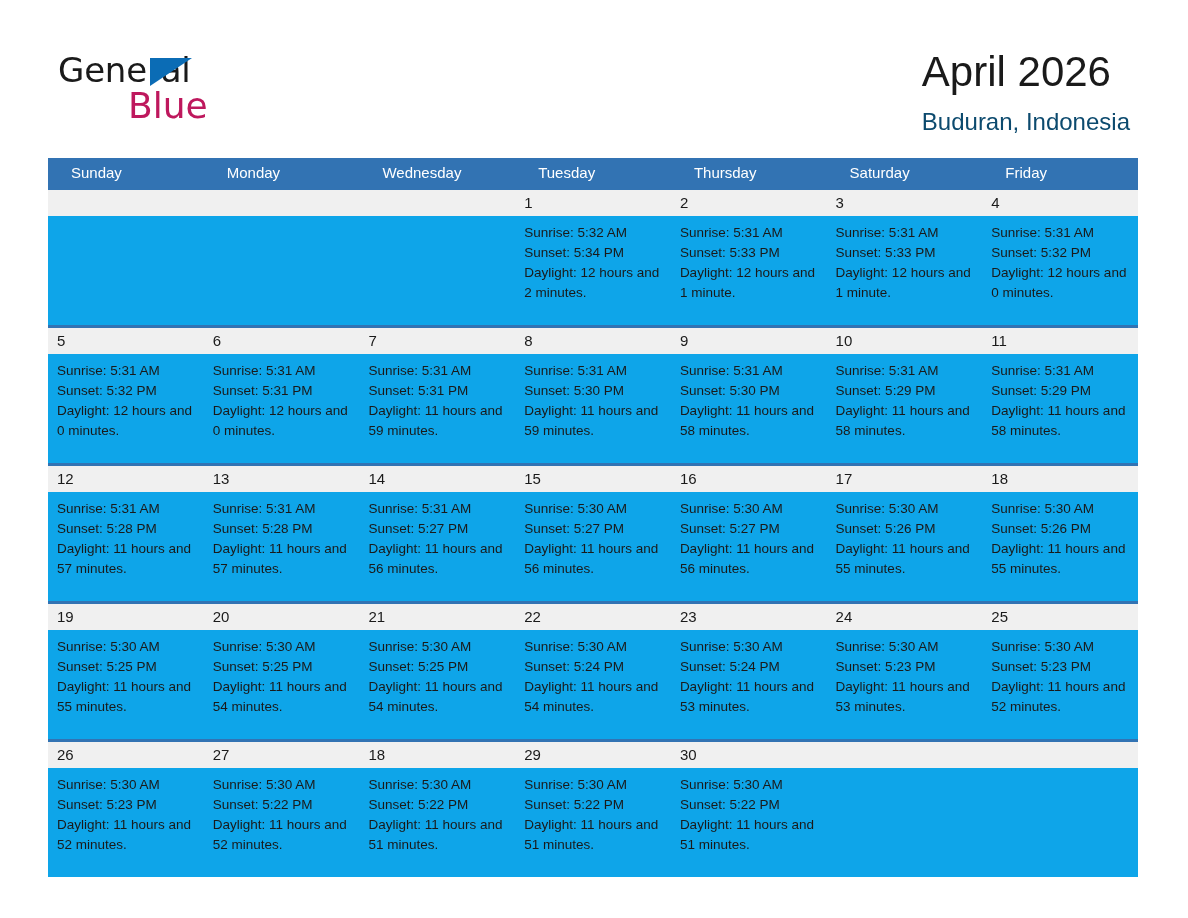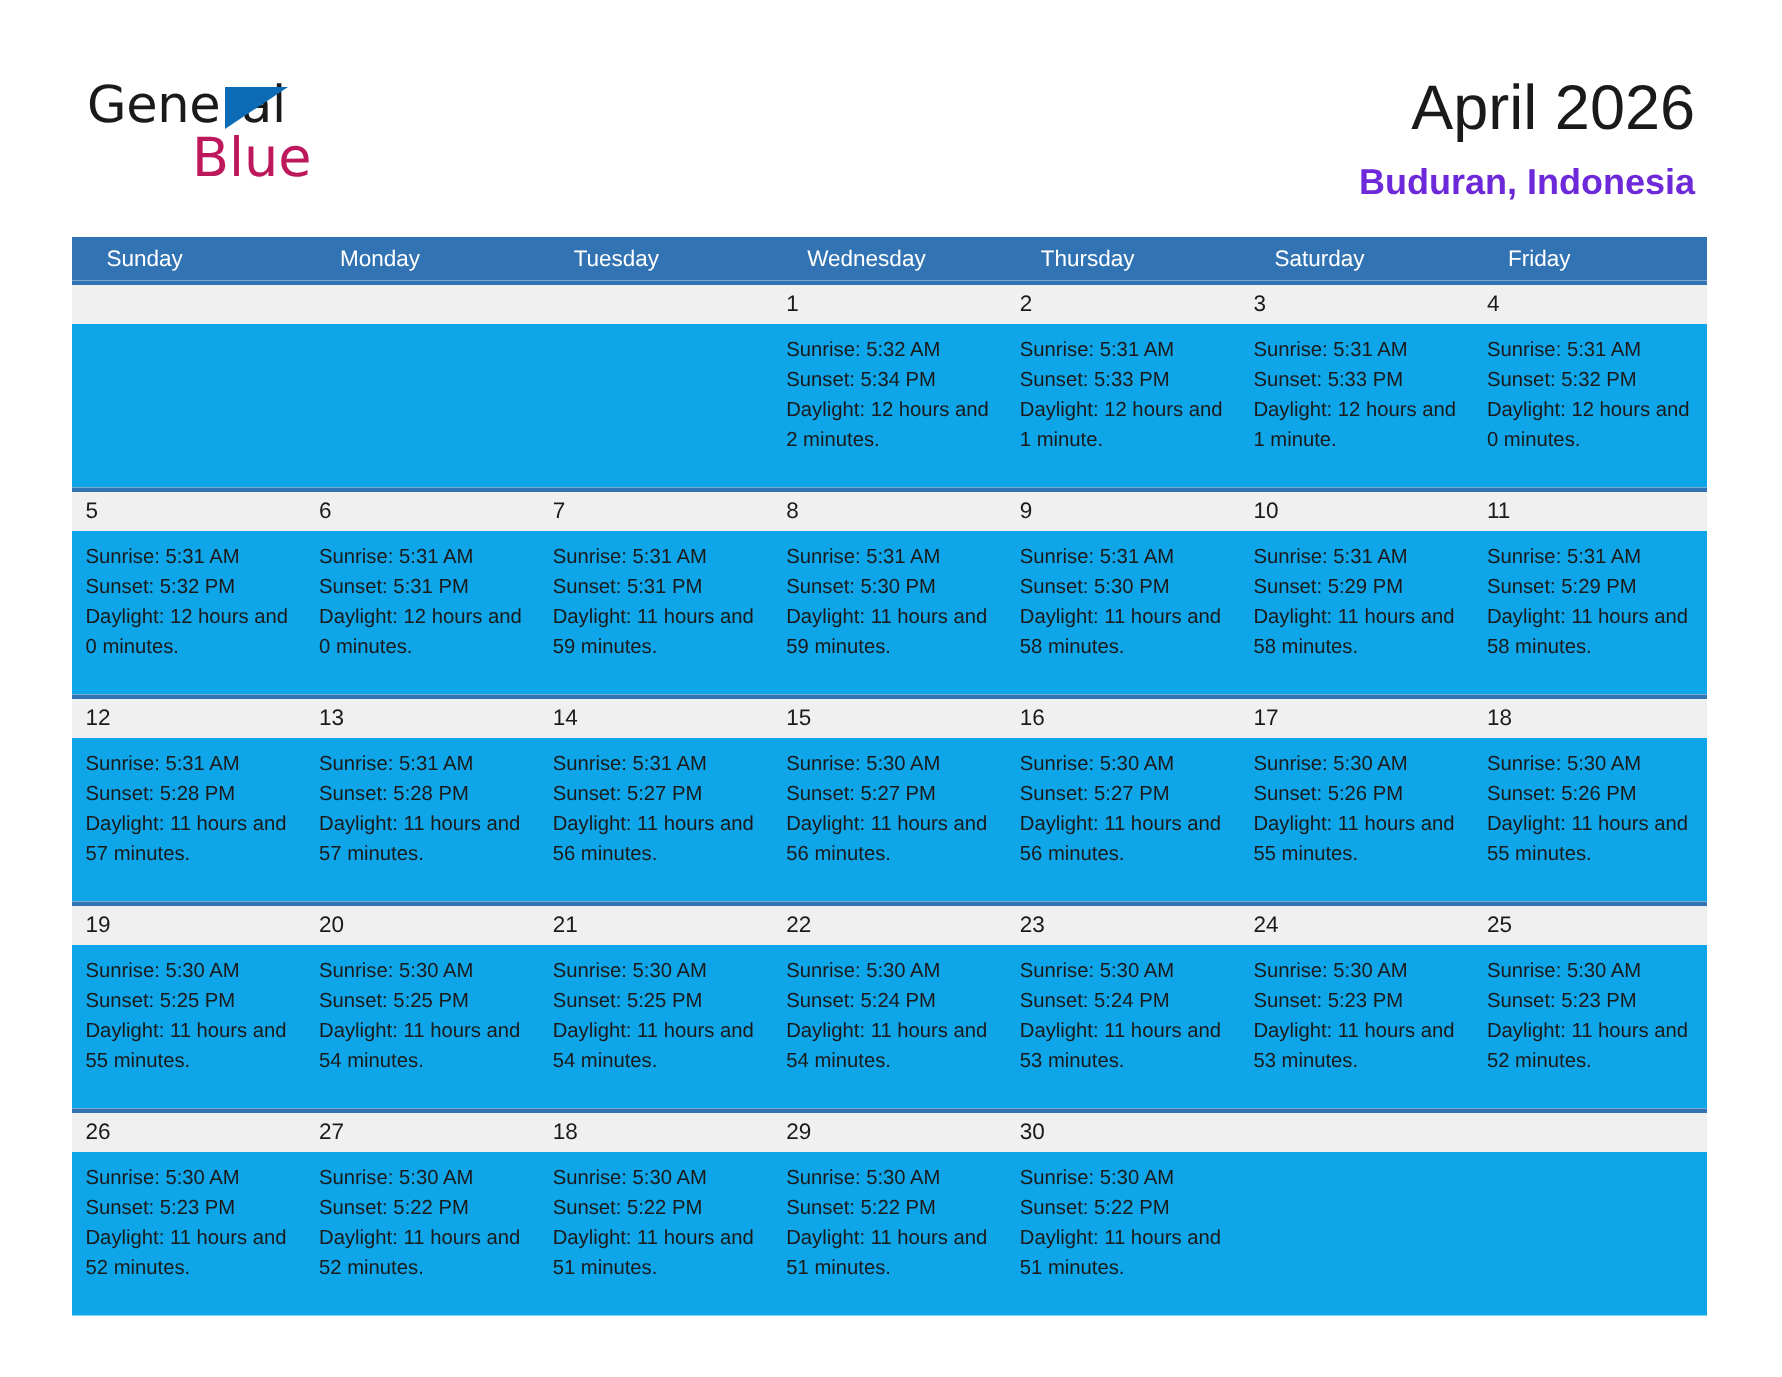--- a/index.html
+++ b/index.html
@@ -67,35 +67,33 @@
   .logo-blue {
     font-size: 36px;
     color: #be185d;
     font-family: "DejaVu Sans", sans-serif;
   }
 
   .title-block {
     position: absolute;
     right: 58px;
     top: 46px;
-    text-align: right;
   }
   .cal-title {
     font-size: 42px;
     color: #1a1a1a;
     line-height: 52px;
     white-space: nowrap;
   }
   .cal-subtitle {
     font-size: 24px;
-    color: #6d28d9;
+    color: #0c4a6e;
     line-height: 32px;
     margin-top: 8px;
     white-space: nowrap;
-    font-weight: bold;
   }
 
   
   .calendar {
     position: absolute;
     left: 48px;
     top: 158px;
     width: 1090px;
   }
   .weekday-header {
@@ -179,22 +177,22 @@
       <div class="cal-subtitle">Buduran, Indonesia</div>
     </div>
 
   </div>
 
   <div class="calendar">
 
     <div class="weekday-header">
       <div class="weekday-cell">Sunday</div>
       <div class="weekday-cell">Monday</div>
+      <div class="weekday-cell">Wednesday</div>
       <div class="weekday-cell">Tuesday</div>
-      <div class="weekday-cell">Wednesday</div>
       <div class="weekday-cell">Thursday</div>
       <div class="weekday-cell">Saturday</div>
       <div class="weekday-cell">Friday</div>
     </div>
 
     <div class="week-row">
       <div class="numbers-band">
         <div class="num-cell"></div>
         <div class="num-cell"></div>
         <div class="num-cell"></div>

